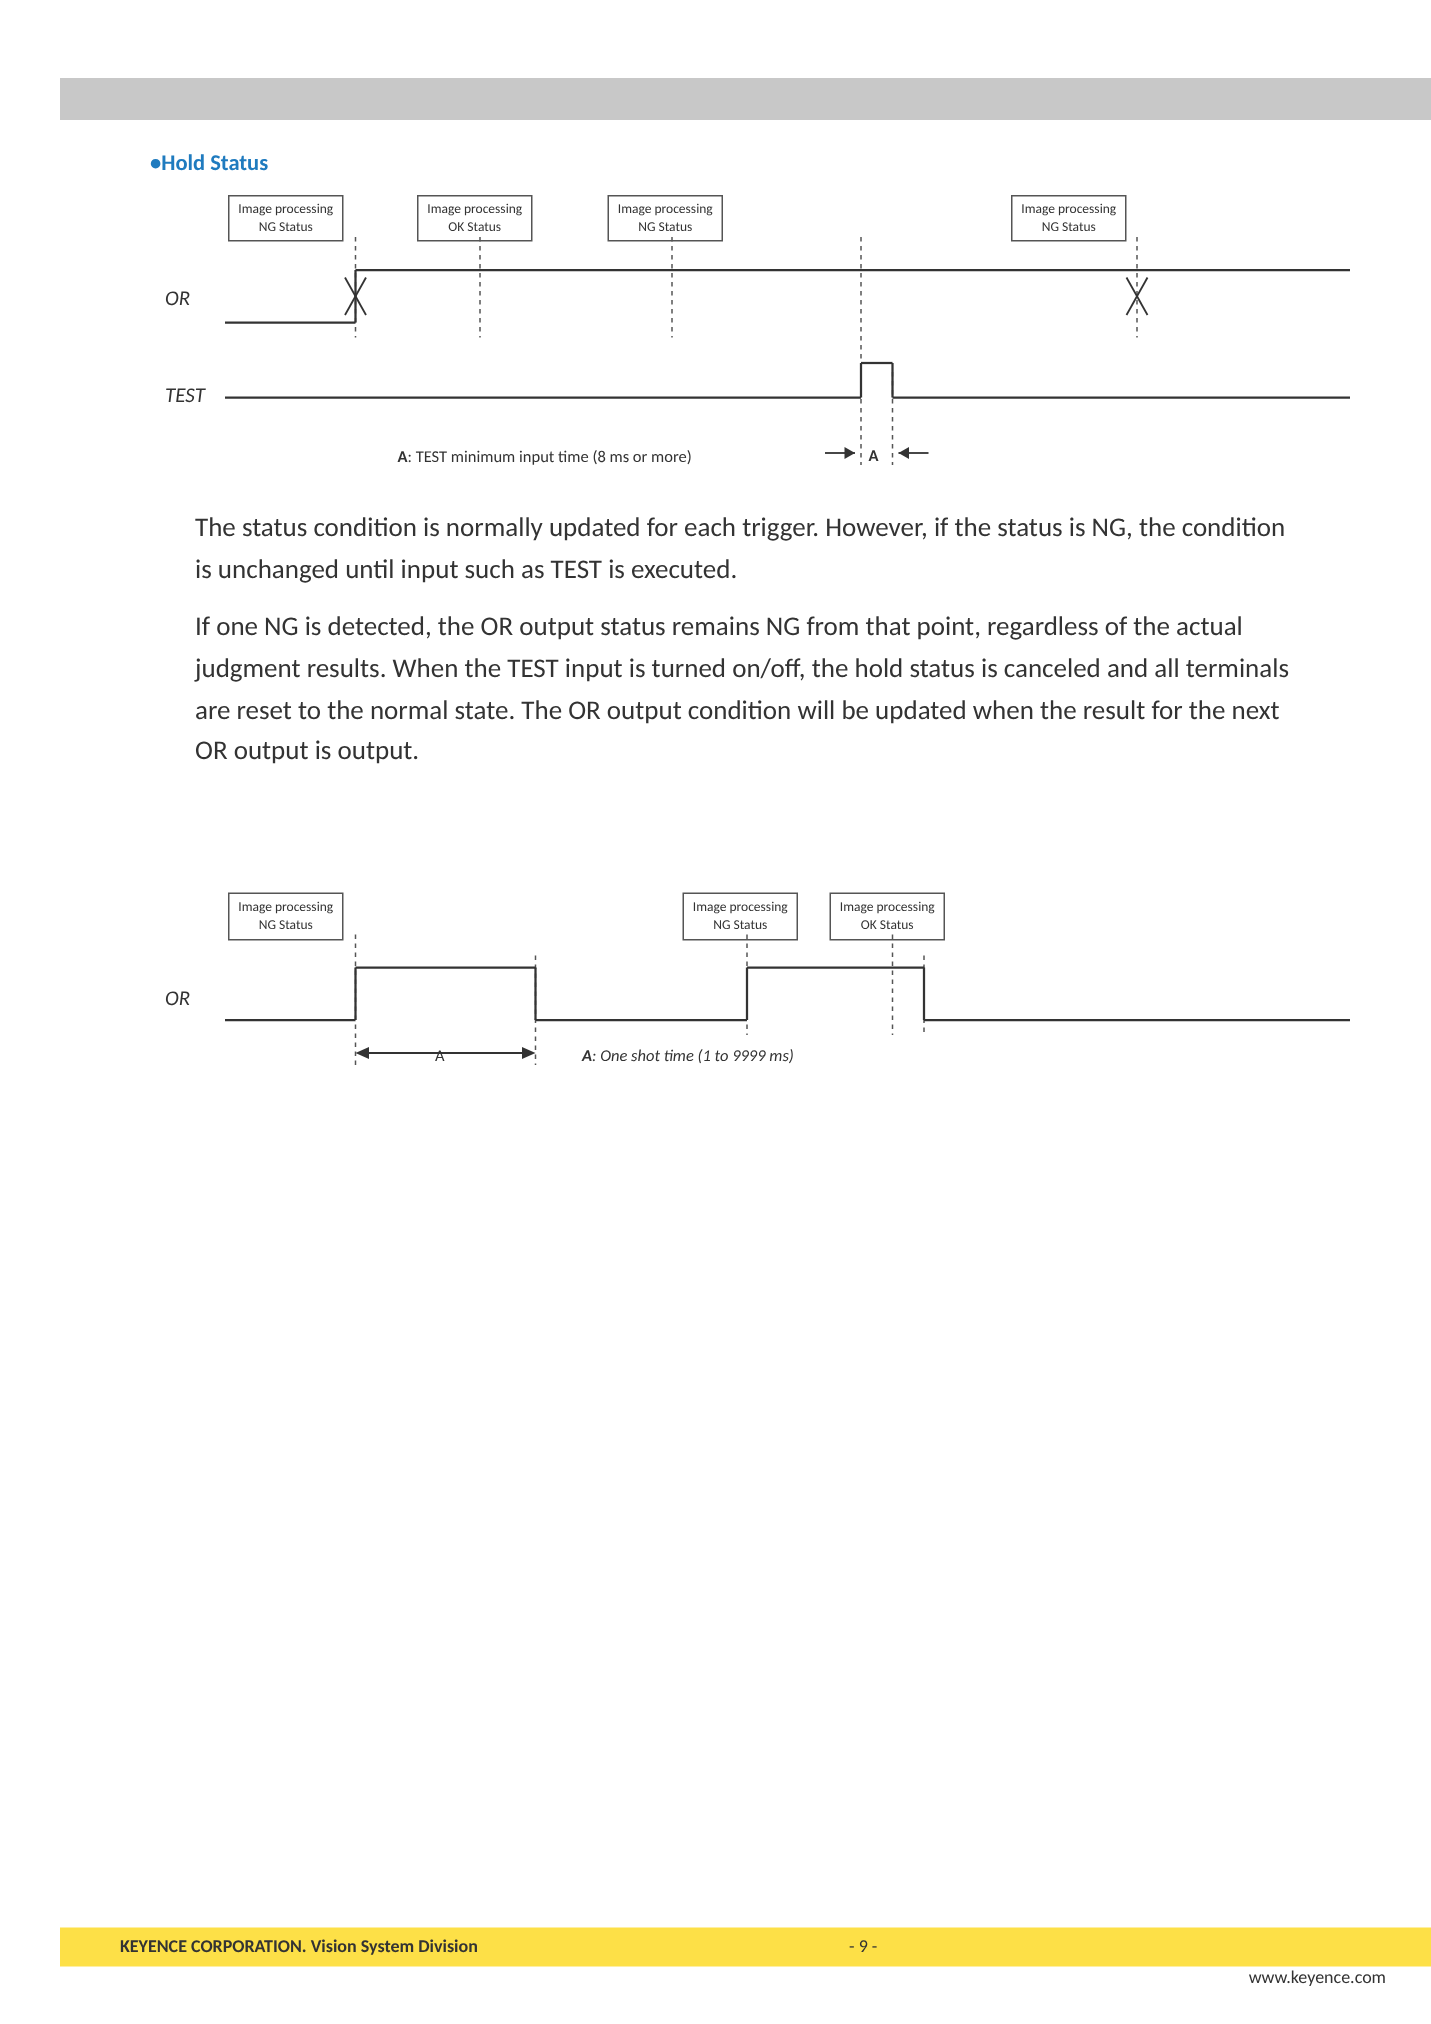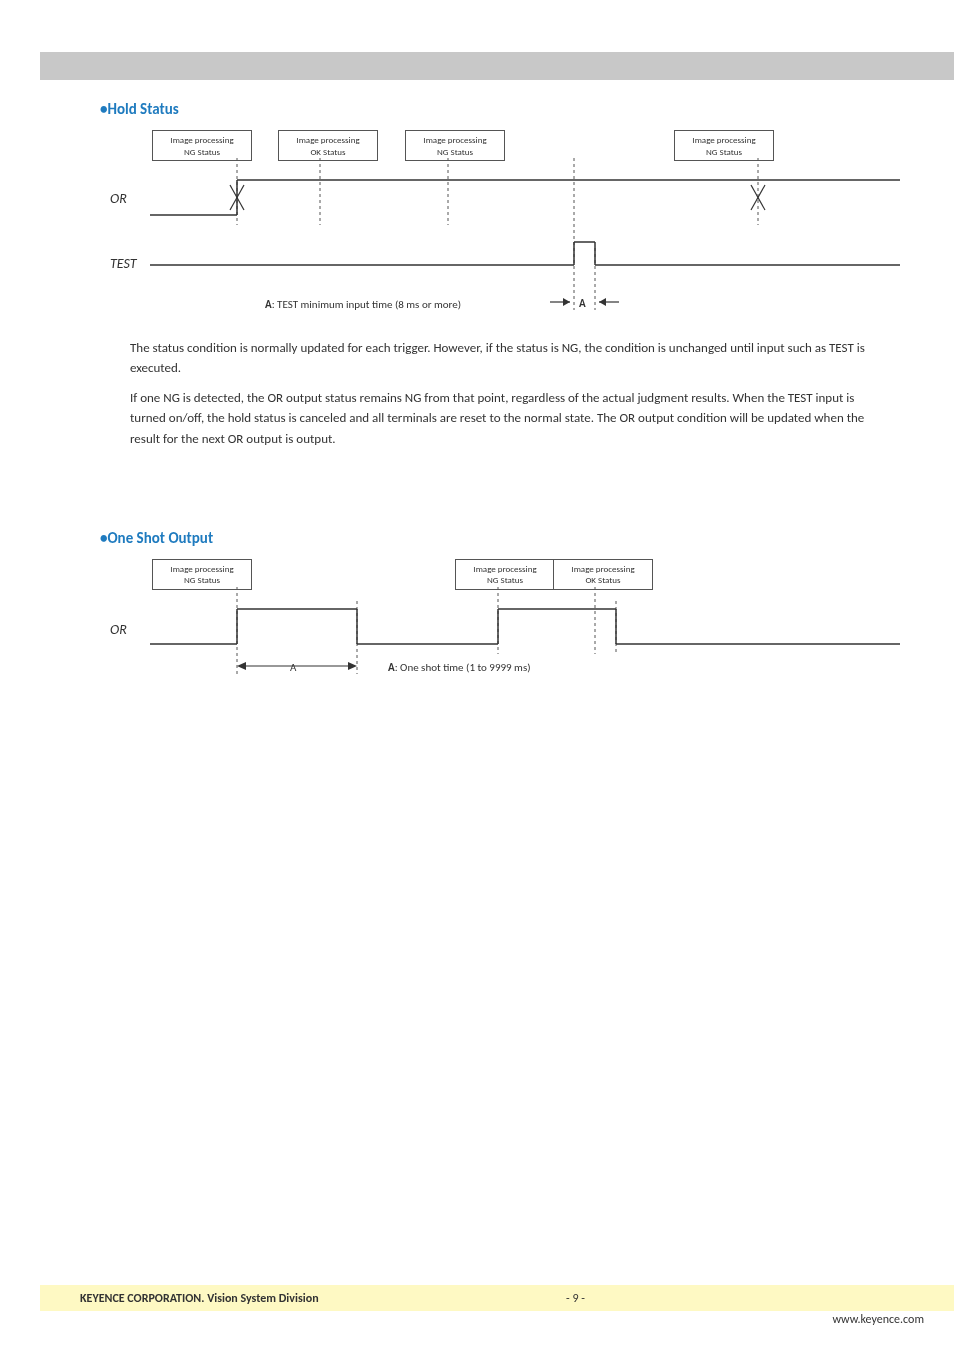--- a/index.html
+++ b/index.html
@@ -37,48 +37,48 @@
     margin-bottom: 18px;
   }
   .box {
     position: absolute;
     border: 1px solid #555;
     background: #fff;
     font-size: 9px;
     text-align: center;
     line-height: 1.3;
     padding: 3px 3px;
-    width: 100px;
+    width: 77px;
   }
   .row-label {
     position: absolute;
     font-size: 14px;
     color: #333;
     font-style: italic;
   }
   .caption {
     position: absolute;
     font-size: 11px;
   }
   .caption b { font-weight: bold; }
   .body-text {
-    font-size: 13px;
+    font-size: 18px;
     line-height: 1.55;
     color: #333;
     margin-left: 30px;
     margin-right: 10px;
     margin-bottom: 10px;
   }
   .footer-bar {
     position: absolute;
     bottom: 38px;
     left: 40px;
     right: 0;
     height: 26px;
-    background: #fef9c3;
+    background: #fde047;
     display: flex;
     align-items: center;
     font-size: 12px;
     padding: 0 30px 0 40px;
   }
   .footer-left { font-weight: bold; flex: 0 0 auto; }
   .footer-center { flex: 1; text-align: center; }
   .footer-right { flex: 0 0 auto; margin-top: 41px; }
   svg { display: block; }
 </style>
@@ -149,21 +149,20 @@
       <b>A</b><span>: TEST minimum input time (8 ms or more)</span>
     </div>
     <div class="caption" style="left:449px;top:167px;font-weight:bold;">A</div>
   </div>
 
   <p class="body-text">The status condition is normally updated for each trigger. However, if the status is NG, the condition is unchanged until input such as TEST is executed.</p>
   <p class="body-text">If one NG is detected, the OR output status remains NG from that point, regardless of the actual judgment results.  When the TEST input is turned on/off, the hold status is canceled and all terminals are reset to the normal state. The OR output condition will be updated when the result for the next OR output is output.</p>
 
   <div style="height:70px;"></div>
 
-  <div class="section-heading">•One Shot Output</div>
 
   <div class="diagram" style="height:130px;width:770px;">
     <div class="box" style="left:22px;top:0;">
       <span>Image processing</span><br>
       <span>NG Status</span>
     </div>
     <div class="box" style="left:325px;top:0;">
       <span>Image processing</span><br>
       <span>NG Status</span>
     </div>
@@ -192,21 +191,21 @@
       <line x1="368" y1="50" x2="486" y2="50" stroke="#333" stroke-width="1.5"></line>
       <line x1="486" y1="50" x2="486" y2="85" stroke="#333" stroke-width="1.5"></line>
       <line x1="486" y1="85" x2="770" y2="85" stroke="#333" stroke-width="1.5"></line>
 
       <line x1="113" y1="107" x2="221" y2="107" stroke="#333" stroke-width="1.2"></line>
       <polygon points="107,107 116,103 116,111" fill="#333"></polygon>
       <polygon points="227,107 218,103 218,111" fill="#333"></polygon>
     </svg>
 
     <div class="caption" style="left:160px;top:102px;">A</div>
-    <div class="caption" style="left:258px;top:102px;">
+    <div class="caption" style="left:258px;top:102px;font-style:italic;">
       <b>A</b><span>: One shot time (1 to 9999 ms)</span>
     </div>
   </div>
 
 
 </div>
 
 <div class="footer-bar">
   <div class="footer-left">KEYENCE CORPORATION. Vision System Division</div>
   <div class="footer-center">- 9 -</div>

